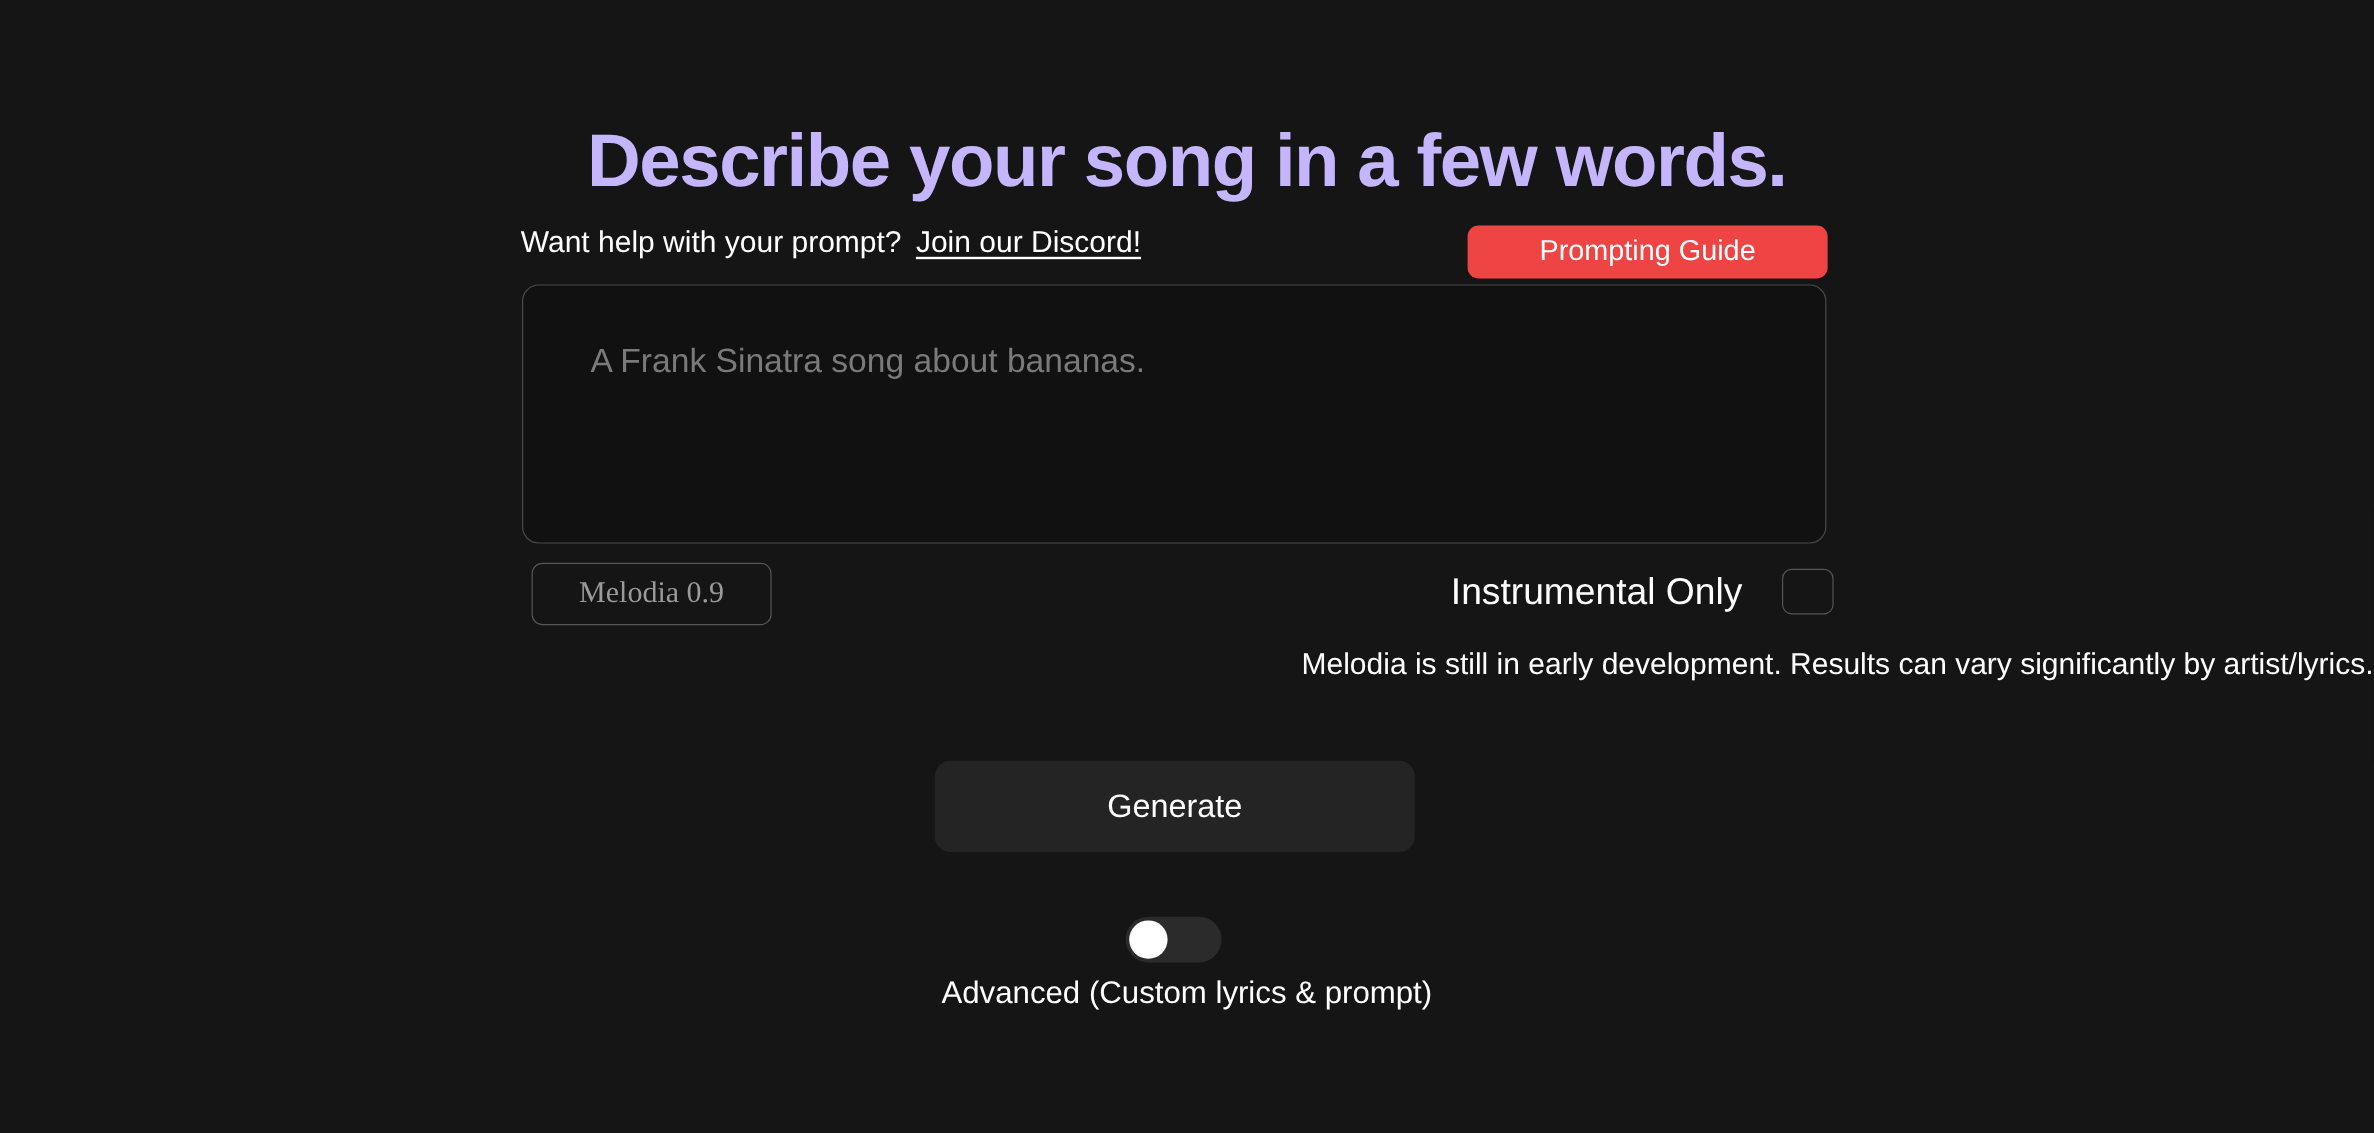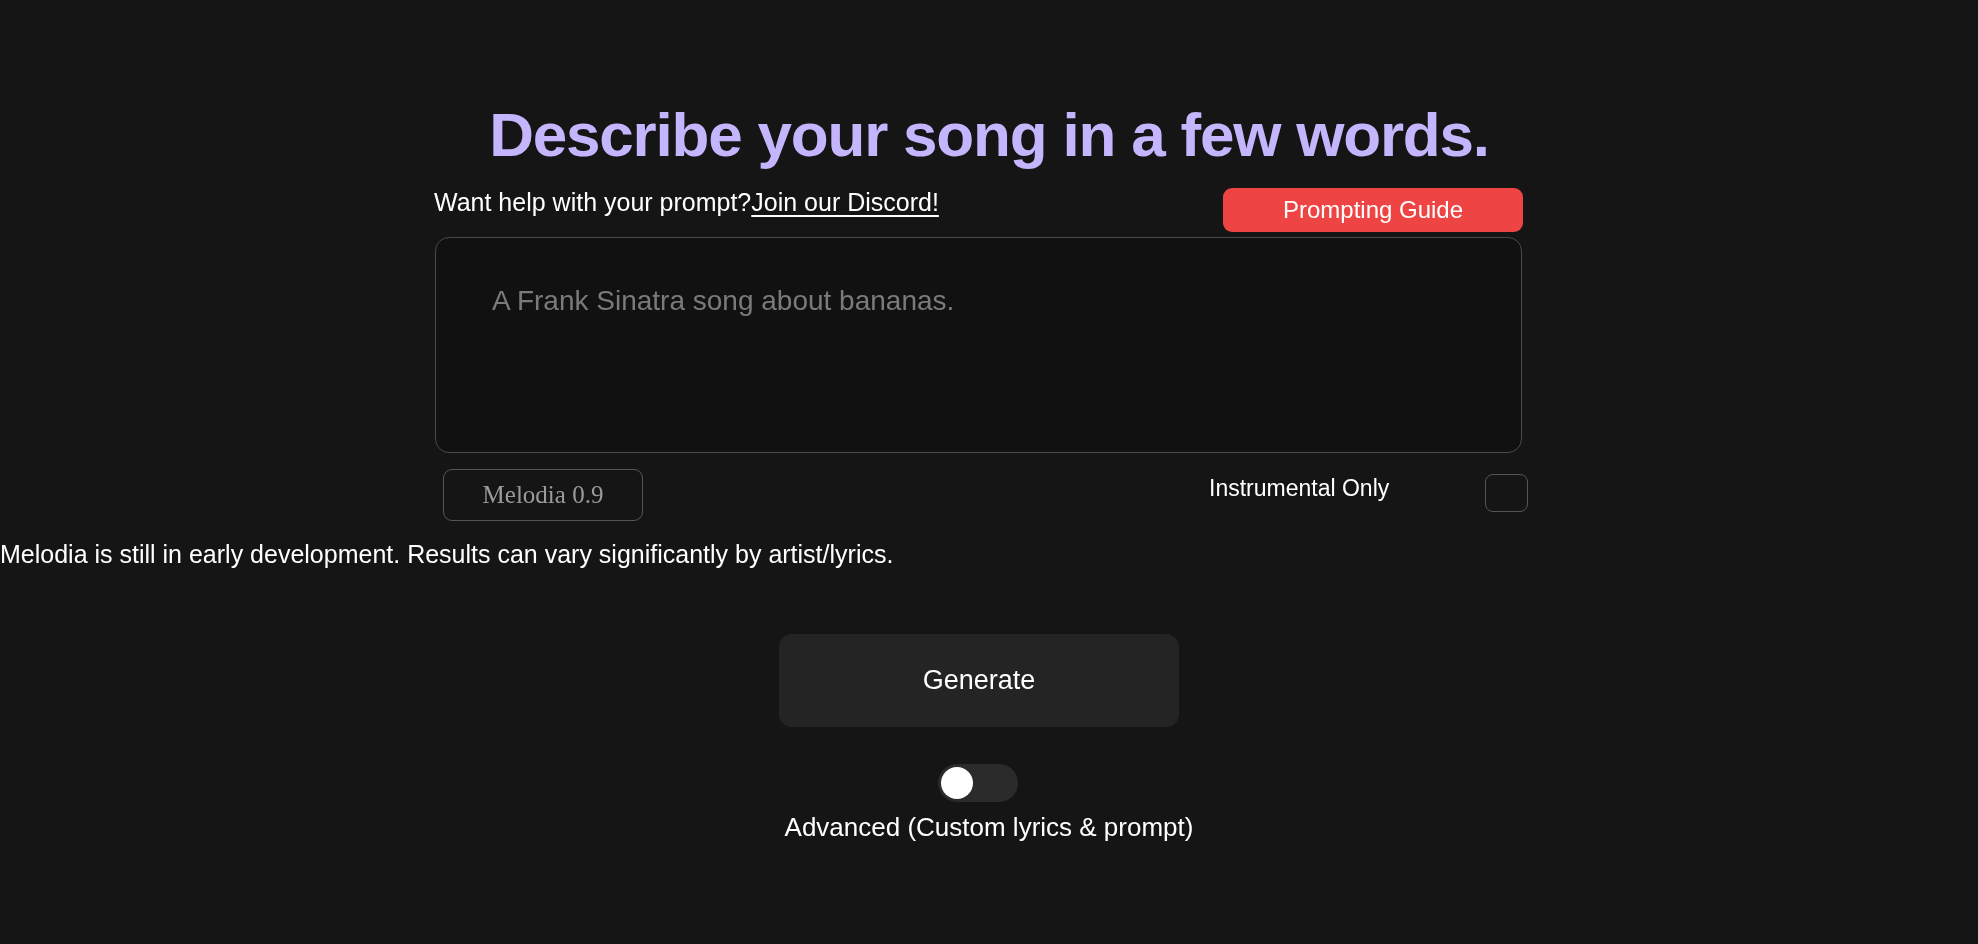--- a/index.html
+++ b/index.html
@@ -49,20 +49,21 @@
     font-size: 25px;
     line-height: 1;
     color: #ffffff;
     white-space: nowrap;
   }
   .discord-link {
     color: #ffffff;
     text-decoration: underline;
     text-underline-offset: 4px;
     cursor: pointer;
+    margin-left: 12px;
   }
 
   .prompting-guide {
     position: absolute;
     left: 1223px;
     top: 188px;
     width: 300px;
     height: 44px;
     background: #ef4444;
     border: none;
@@ -114,21 +115,21 @@
     line-height: 50px;
     text-align: center;
     cursor: pointer;
     white-space: nowrap;
   }
 
   .instrumental-label {
     position: absolute;
     left: 1209px;
     top: 477px;
-    font-size: 23px;
+    font-size: 31px;
     line-height: 1;
     color: #ffffff;
     white-space: nowrap;
   }
 
   .instrumental-checkbox {
     position: absolute;
     left: 1485px;
     top: 474px;
     width: 43px;
@@ -138,34 +139,34 @@
     border-radius: 8px;
     cursor: pointer;
   }
 
   
   .disclaimer {
     position: absolute;
     left: 0;
     top: 542px;
     width: 1978px;
-    text-align: left;
+    text-align: right;
     font-size: 25px;
     line-height: 1;
     color: #ffffff;
     white-space: nowrap;
   }
 
   
   .generate-btn {
     position: absolute;
     left: 779px;
     top: 634px;
     width: 400px;
-    height: 93px;
+    height: 76px;
     background: #242424;
     border: none;
     border-radius: 13px;
     color: #ffffff;
     font-family: "Liberation Sans", sans-serif;
     font-size: 27px;
     cursor: pointer;
     white-space: nowrap;
   }
 

